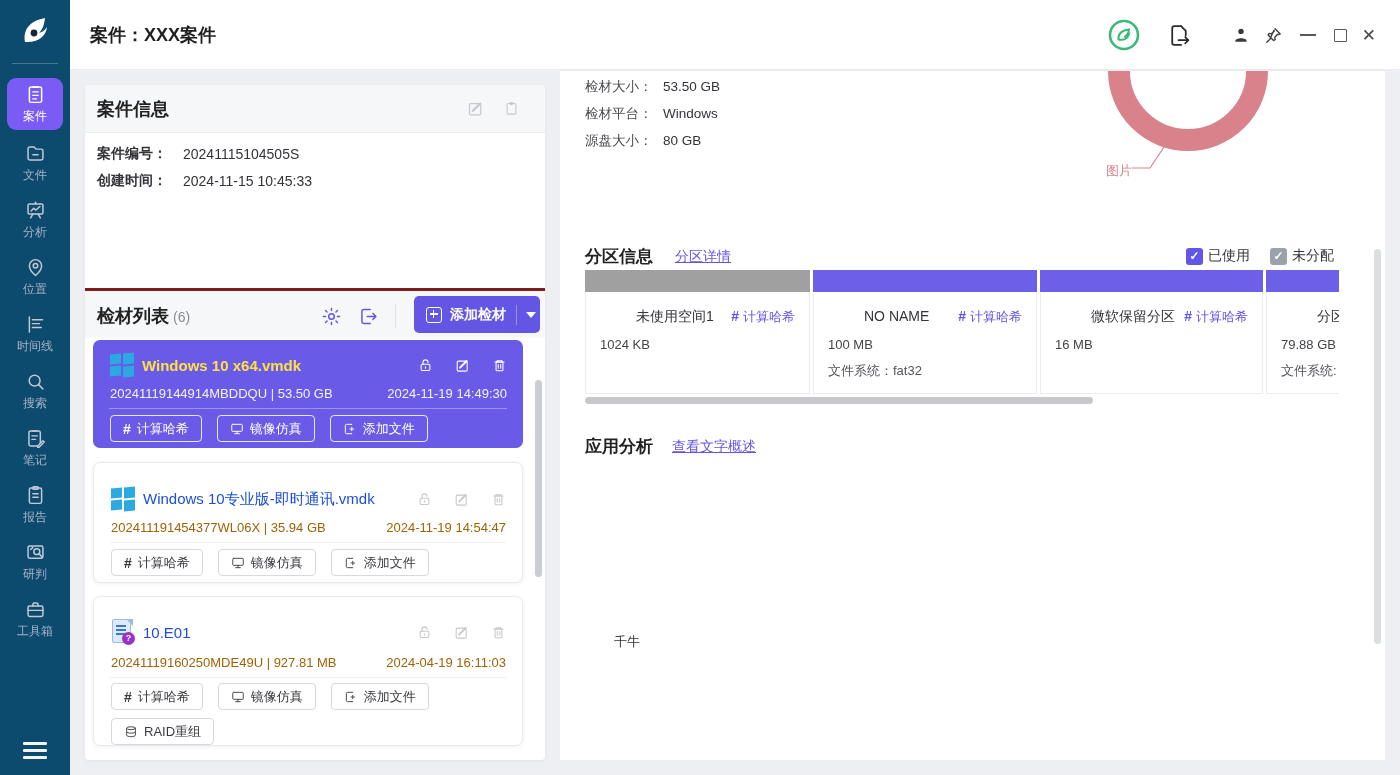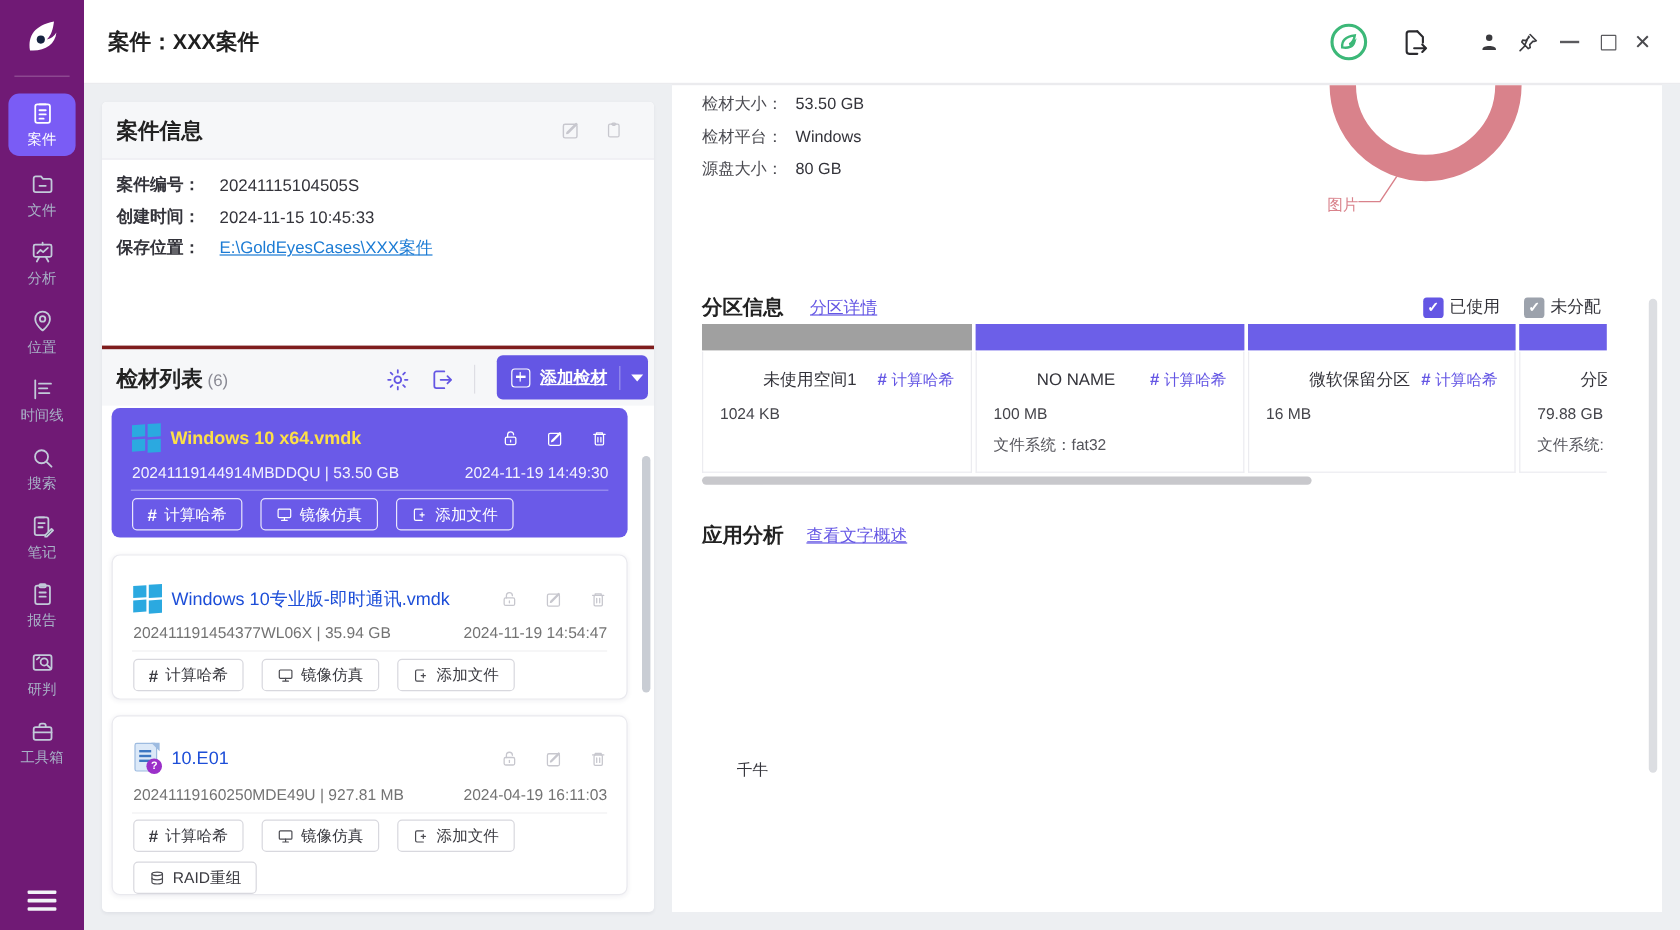--- a/index.html
+++ b/index.html
@@ -1,21 +1,21 @@
 <!DOCTYPE html>
 <html><head>
 <meta charset="utf-8">
 <style>
   * { margin:0; padding:0; box-sizing:border-box; }
   html,body { background:#dfe2e6; }
   body { font-family:"Liberation Sans", sans-serif; }
   .app { position:relative; width:1400px; height:775px; background:#EDEFF2; overflow:hidden; }
 
   
-  .sidebar { position:absolute; left:0; top:0; width:70px; height:775px; background:#701a75; z-index:30; }
+  .sidebar { position:absolute; left:0; top:0; width:70px; height:775px; background:#0c4a6e; z-index:30; }
   .logo-box { position:absolute; top:0; left:0; width:70px; height:64px; display:flex; align-items:center; justify-content:center; }
   .logo-divider { position:absolute; top:63px; left:12px; width:46px; height:1px; background:rgba(255,255,255,.25); }
   .nav-item { position:absolute; left:7px; width:56px; height:52px; border-radius:9px; display:flex; flex-direction:column; align-items:center; justify-content:center; gap:3px; cursor:pointer; }
   .nav-item .nv-label { font-size:12px; color:#A8B2C7; letter-spacing:0; white-space:nowrap; }
   .nav-item svg { stroke:#C2CAD9; }
   .nav-item.active { background:#7A5CF5; }
   .nav-item.active .nv-label { color:#FFFFFF; }
   .nav-item.active svg { stroke:#FFFFFF; }
   .hamburger { position:absolute; left:0; bottom:10px; width:70px; height:30px; display:flex; flex-direction:column; align-items:center; justify-content:center; gap:4px; cursor:pointer; }
   .hamburger span { display:block; width:24px; height:3px; background:#F2F4F8; border-radius:1px; }
@@ -40,42 +40,42 @@
   .ci-row { height:26.5px; display:flex; align-items:center; font-size:14px; color:#33333A; }
   .ci-row .lb { width:86px; color:#33333A;font-weight:bold; }
   .ci-link { color:#1B7BD4; text-decoration:underline; cursor:pointer; }
 
   .ev-header { position:absolute; left:0; top:203px; width:460px; height:50px; background:#F6F7F9; border-top:3px solid #7f1d1d; }
   .ev-title { position:absolute; left:12px; top:13px; font-size:18px; font-weight:700; color:#222; }
   .ev-count { font-size:14px; font-weight:400; color:#8A8A94; margin-left:4px; }
   .ev-tools { position:absolute; left:236px; top:13px; display:flex; align-items:center; gap:16px; }
   .ev-tools svg { stroke:#6456E4; cursor:pointer; }
   .ev-divider { width:1px; height:24px; background:#DEDEE4; }
-  .add-btn { position:absolute; left:329px; top:5px; width:126px; height:37px; background:#6456E4; border-radius:5px; display:flex; align-items:center; color:#fff; cursor:pointer;text-decoration:underline; }
+  .add-btn { position:absolute; left:329px; top:5px; width:126px; height:37px; background:#6456E4; border-radius:5px; display:flex; align-items:center; color:#fff; cursor:pointer; }
   .add-plus { width:16px; height:16px; border:1.6px solid #fff; border-radius:3px; margin-left:12px; position:relative; }
   .add-plus:before { content:""; position:absolute; left:2.5px; top:5.5px; width:8px; height:1.6px; background:#fff; }
   .add-plus:after  { content:""; position:absolute; left:5.5px; top:2.5px; width:1.6px; height:8px; background:#fff; }
   .add-label { font-size:14px; font-weight:700; margin-left:8px; }
   .add-caret-sep { width:1px; height:20px; background:rgba(255,255,255,.35); margin-left:10px; }
   .add-caret { width:0; height:0; border-left:5px solid transparent; border-right:5px solid transparent; border-top:6px solid #fff; margin-left:9px; }
 
   .ev-list { position:absolute; left:0; top:253px; width:460px; height:422px; }
   .ev-card { position:absolute; left:8px; width:430px; border-radius:7px; }
   .ev-card.selected { background:#6A5AE8; }
   .ev-card.plain { background:#FFFFFF; border:1px solid #E9E9EE; box-shadow:0 1px 4px rgba(40,40,80,.07); }
   .evc-row1 { position:absolute; left:17px; right:16px; display:flex; align-items:center; }
   .evc-name { font-size:15px; font-weight:700; margin-left:8px; white-space:nowrap; }
   .selected .evc-name { color:#fde047; }
   .plain .evc-name { color:#1d4ed8; font-weight:400; }
   .evc-icons { margin-left:auto; display:flex; gap:22px; }
   .selected .evc-icons svg { stroke:#FFFFFF; }
   .plain .evc-icons svg { stroke:#C7C7CE; }
   .evc-row2 { position:absolute; left:17px; right:16px; display:flex; font-size:13px; }
   .selected .evc-row2 { color:rgba(255,255,255,.92); }
-  .plain .evc-row2 { color:#737373; }
+  .plain .evc-row2 { color:#a16207; }
   .evc-time { margin-left:auto; }
   .evc-div { position:absolute; left:16px; right:16px; height:1px; }
   .selected .evc-div { background:rgba(255,255,255,.35); }
   .plain .evc-div { background:#F0F0F2; }
   .evc-actions { position:absolute; left:17px; display:flex; gap:15px; }
   .act-btn { height:27px; display:flex; align-items:center; gap:6px; padding:0 12px; border-radius:4px; font-size:13px; cursor:pointer; white-space:nowrap; }
   .selected .act-btn { border:1px solid rgba(255,255,255,.85); color:#fff; }
   .plain .act-btn { border:1px solid #D8D8DE; color:#3A3A40; }
   .selected .act-btn svg { stroke:#fff; }
   .plain .act-btn svg { stroke:#4A4A50; }
@@ -304,24 +304,20 @@
 
     <div class="ci-fields">
       <div class="ci-row">
         <span class="lb">案件编号：</span>
         <span>20241115104505S</span>
       </div>
       <div class="ci-row">
         <span class="lb">创建时间：</span>
         <span>2024-11-15 10:45:33</span>
       </div>
-      <div class="ci-row">
-        <span class="lb">保存位置：</span>
-        <span class="ci-link">E:\GoldEyesCases\XXX案件</span>
-      </div>
     </div>
 
     <div class="ev-header">
       <div class="ev-title">
         <span>检材列表</span><span class="ev-count">(6)</span>
       </div>
       <div class="ev-tools">
         <svg class="ic" width="21" height="21" viewBox="0 0 24 24">
             <circle cx="12" cy="12" r="3.2"></circle>
             <path d="M12 2.8v2.4M12 18.8v2.4M2.8 12h2.4M18.8 12h2.4M5.2 5.2l1.7 1.7M17.1 17.1l1.7 1.7M18.8 5.2l-1.7 1.7M6.9 17.1l-1.7 1.7"></path>

